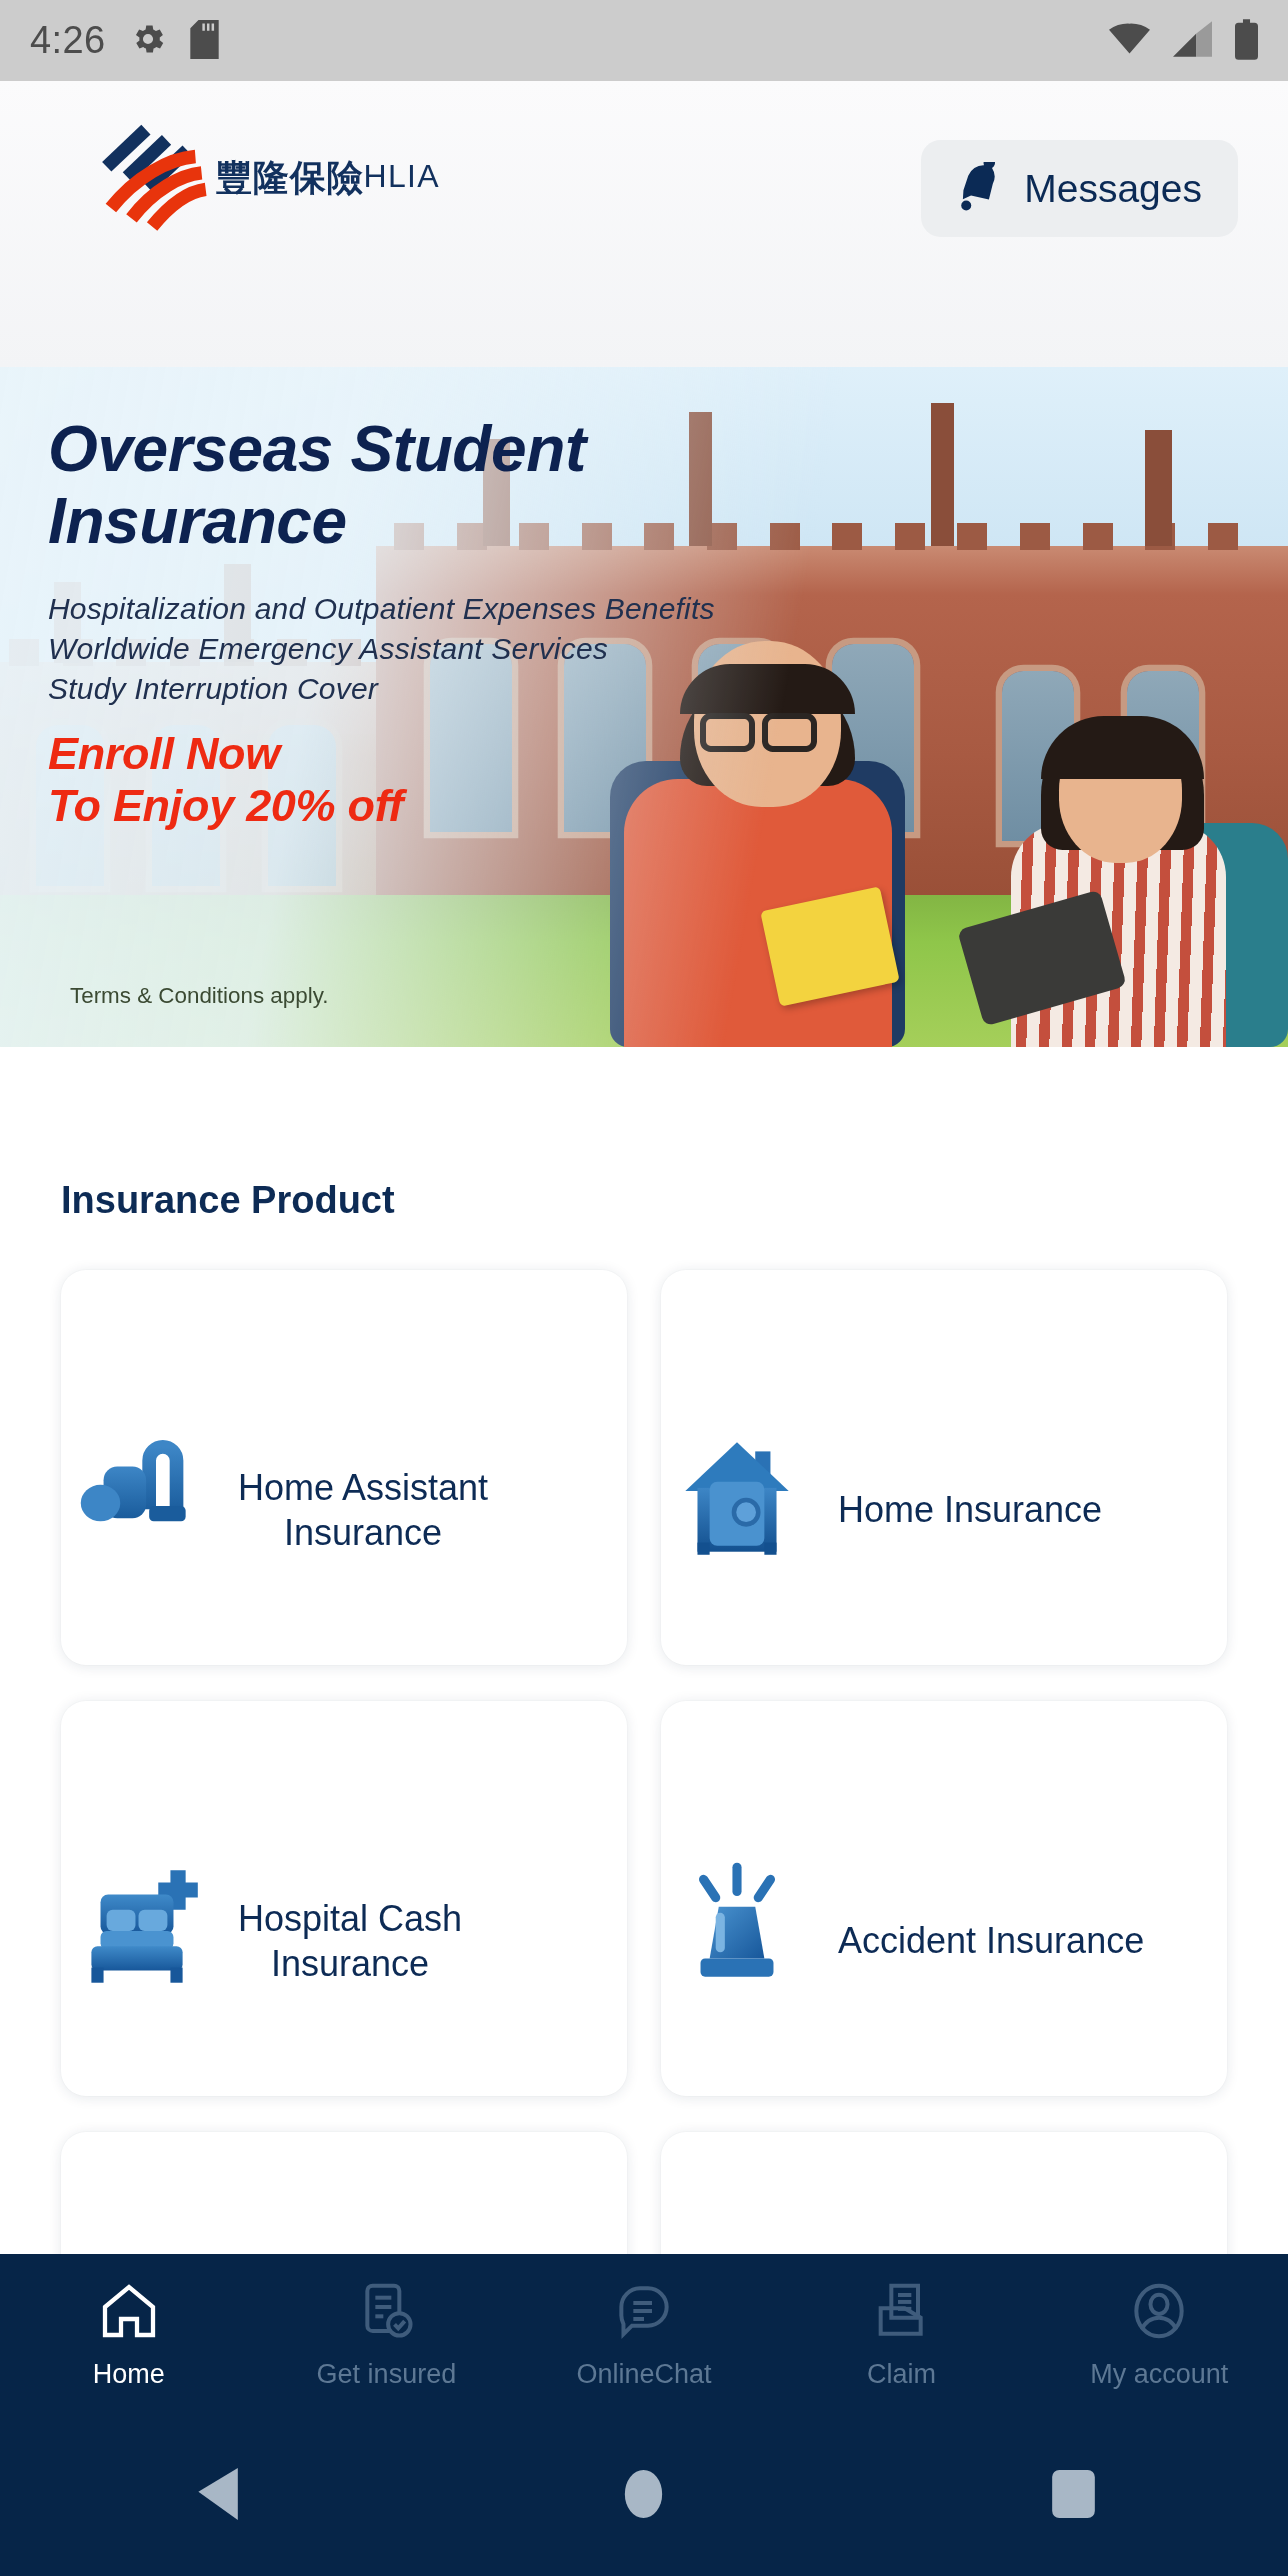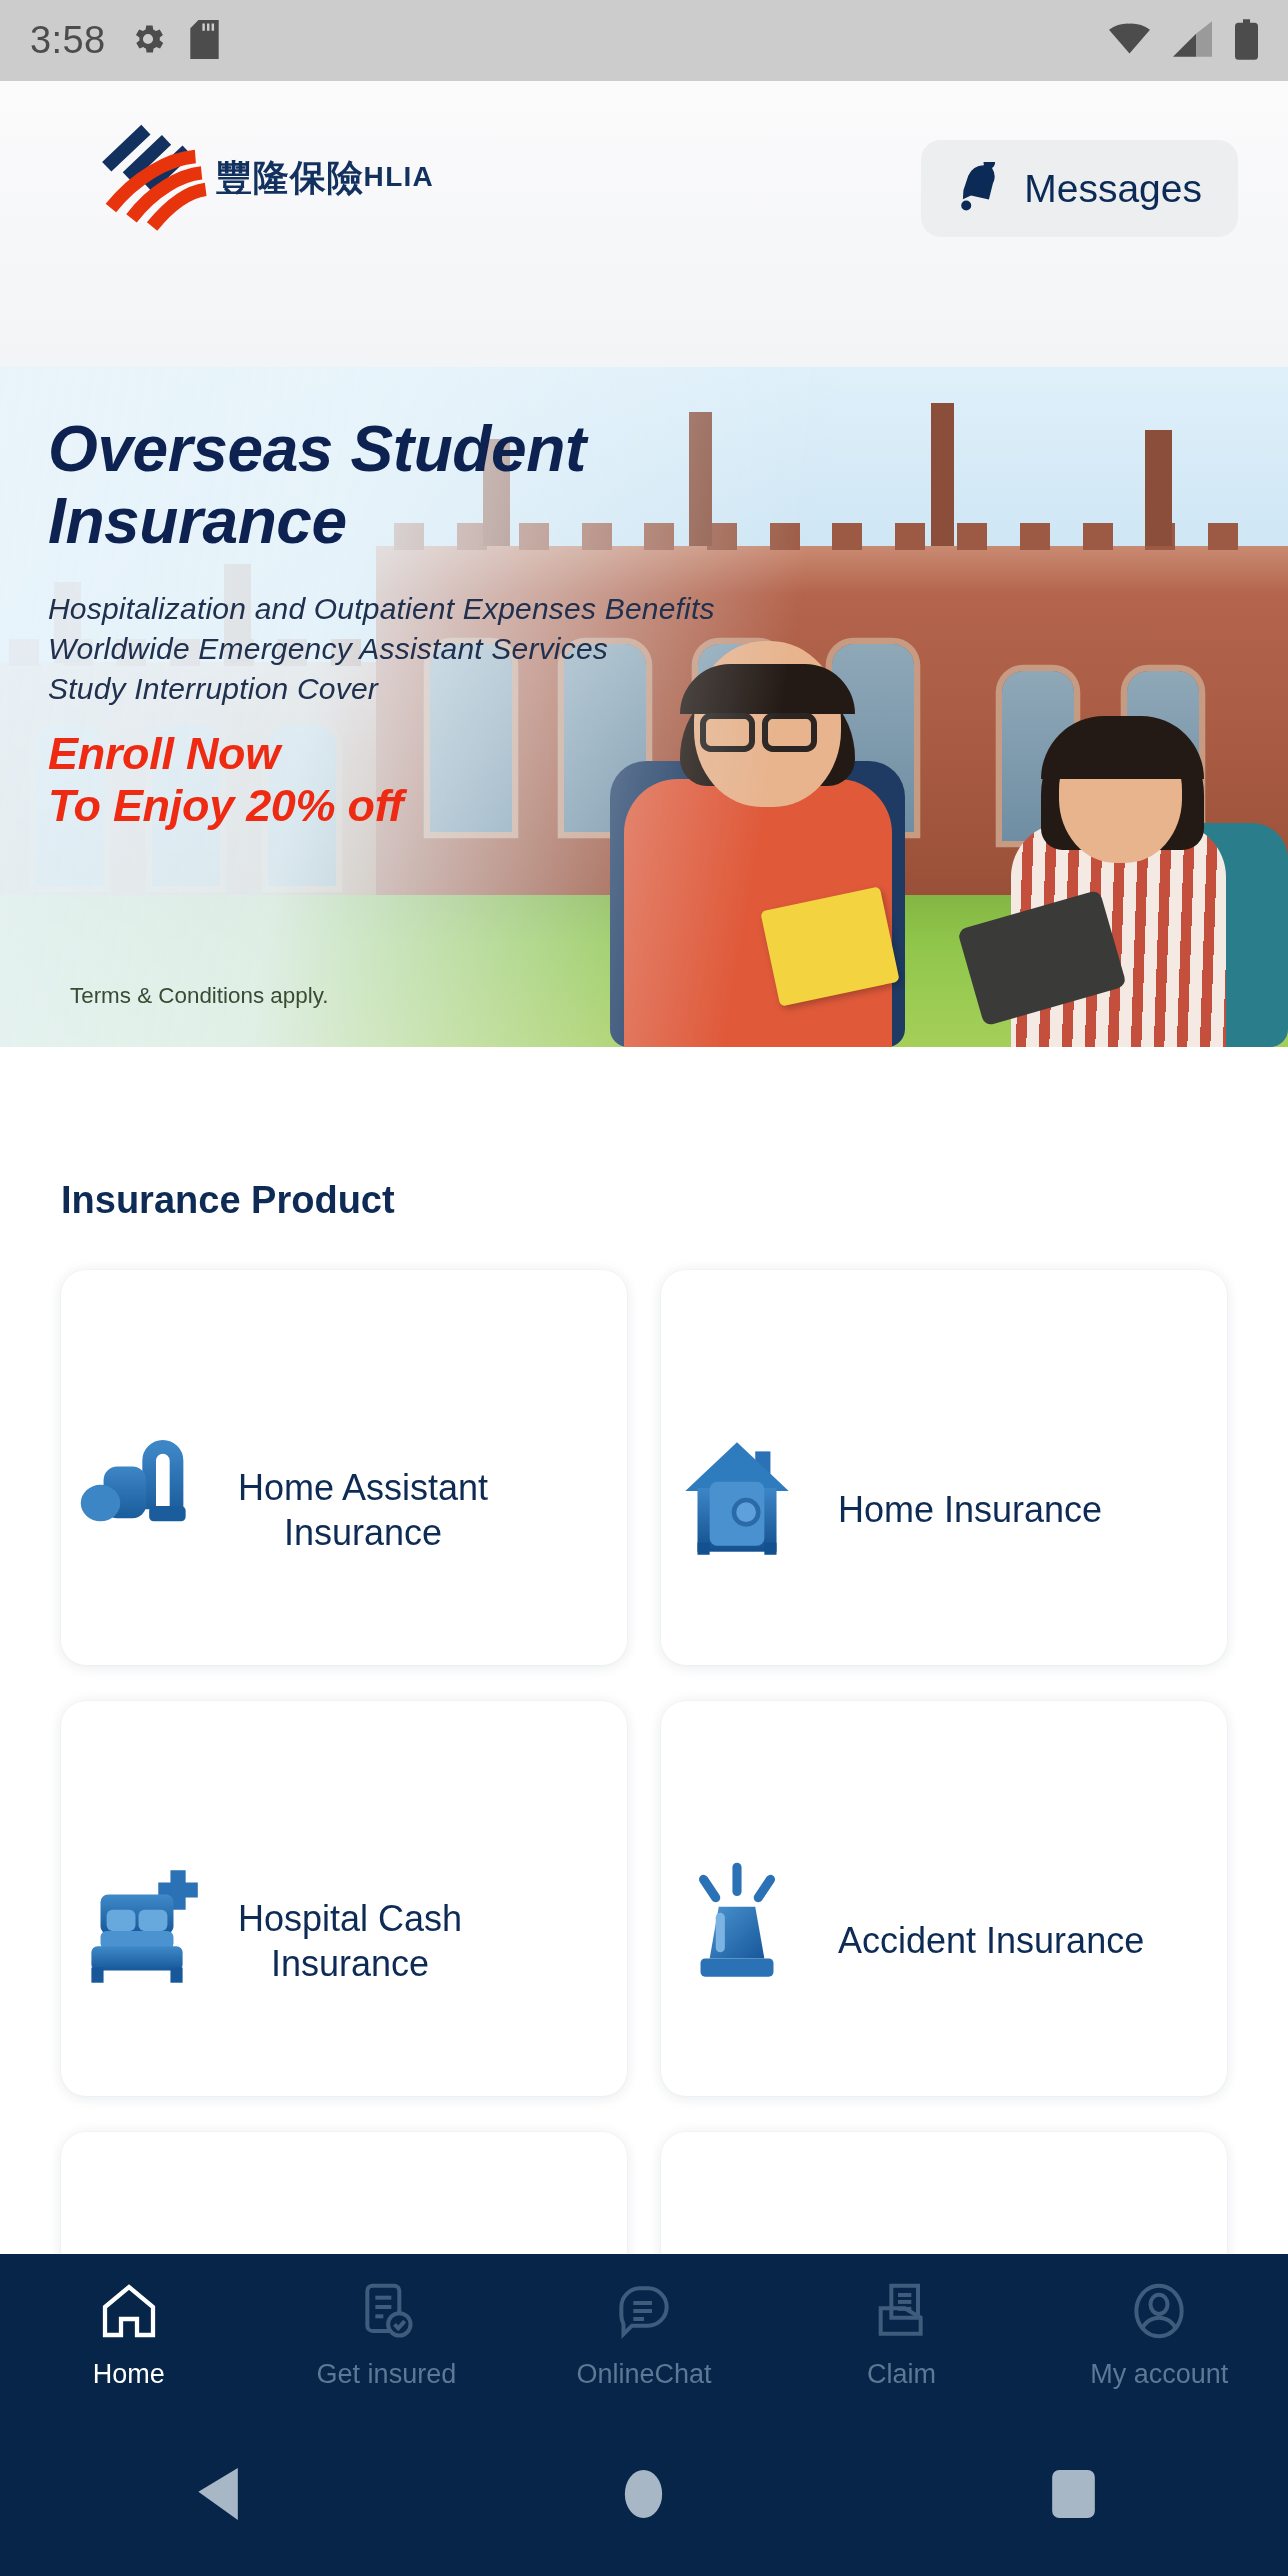--- a/index.html
+++ b/index.html
@@ -24,21 +24,21 @@
   .appheader{
     height:286px; background:linear-gradient(180deg,#fbfbfc 0%,#f3f4f6 100%);
     display:flex; align-items:flex-start; padding:36px 50px 0 50px; position:relative;
   }
   .logo-wrap{ margin-left:32px; display:flex; align-items:center; }
   .logo-mark{ width:134px; height:116px; }
   .logo-cn{
     font-size:36px; font-weight:bold; color:#12315e; letter-spacing:0.9px;
     margin-top:7.2px; white-space:nowrap; font-family:"DejaVu Sans", sans-serif;
   }
-  .logo-en{ font-size:28px; font-weight:bold; color:#12315e; letter-spacing:1.3px; margin-top:3.6px; }
+  .logo-en{ font-size:32px; font-weight:normal; color:#12315e; letter-spacing:1.3px; margin-top:3.6px; }
 
   .msg-btn{
     margin-left:auto; margin-top:23px; height:97px; min-width:317px;
     background:#eceef0; border-radius:19.7px;
     display:flex; align-items:center; justify-content:space-between; gap:19.7px;
     padding:0 36px; border:none; cursor:pointer;
   }
   .msg-btn .label{ font-size:39px; color:#0b2a55; }
 
   
@@ -135,21 +135,21 @@
     position:absolute; left:0; bottom:0; width:1288px; height:161px;
     background:#062548; display:flex; align-items:center; justify-content:space-around;
   }
   .anav-btn{ width:107px; height:107px; display:flex; align-items:center; justify-content:center; cursor:pointer; }
 </style>
 </head>
 <body>
 
 <div class="statusbar">
   <div class="sb-left">
-    <span class="sb-time">3:58</span>
+    <span class="sb-time">4:26</span>
     <span>
       <svg width="38" height="38" viewBox="0 0 24 24">
           <path fill="#4c4c4c" d="M19.4 13a7.6 7.6 0 0 0 0-2l2-1.6-2-3.4-2.4 1a7.5 7.5 0 0 0-1.7-1l-.4-2.5h-4l-.4 2.5c-.6.2-1.2.6-1.7 1l-2.4-1-2 3.4L6.6 11a7.6 7.6 0 0 0 0 2l-2 1.6 2 3.4 2.4-1c.5.4 1.1.8 1.7 1l.4 2.5h4l.4-2.5c.6-.2 1.2-.6 1.7-1l2.4 1 2-3.4-2-1.6ZM12 15.2A3.2 3.2 0 1 1 12 8.8a3.2 3.2 0 0 1 0 6.4Z"></path>
         </svg>
     </span>
     <span>
       <svg width="29" height="39" viewBox="0 0 16 22">
           <path fill="#4c4c4c" d="M4.6 0H16v22H0V4.6L4.6 0Zm2.2 2v4h1.4V2H6.8Zm2.6 0v4h1.4V2H9.4Zm2.6 0v4h1.4V2H12Z"></path>
         </svg>
     </span>

